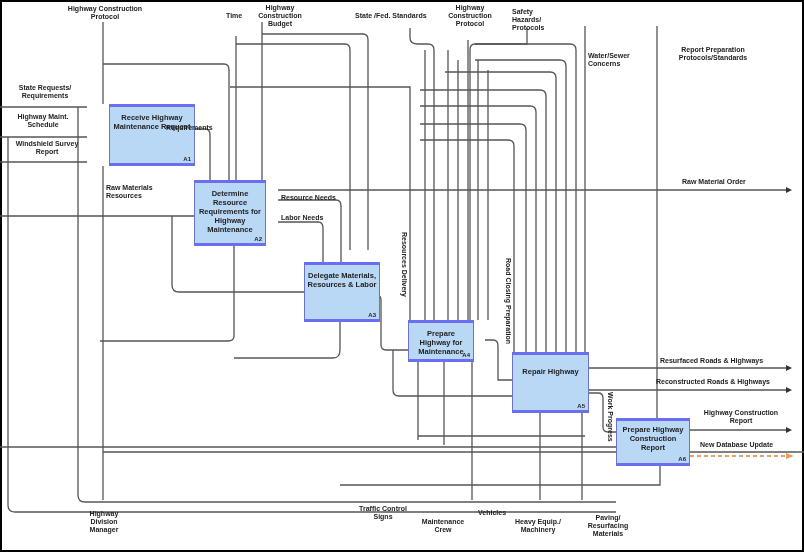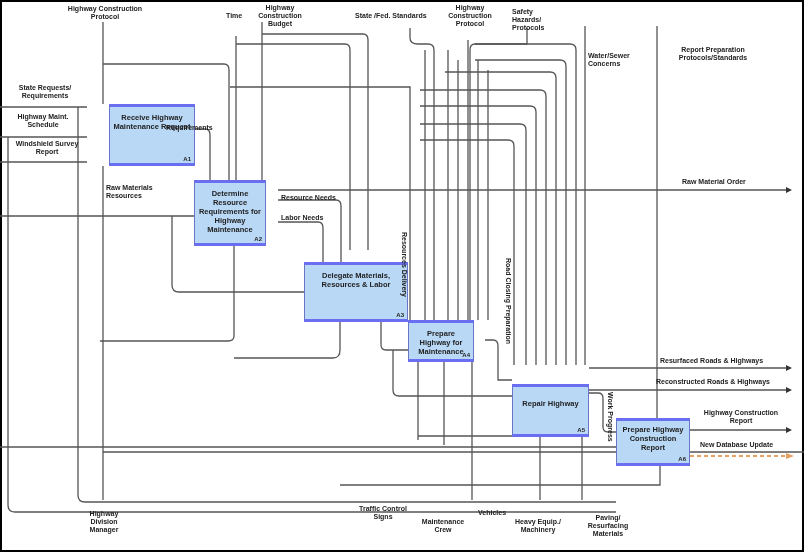--- a/index.html
+++ b/index.html
@@ -102,29 +102,29 @@
 </svg>
 
 <div class="box" style="left:87px;top:104px;width:86px;height:62px;margin-left:22px;">
   <div class="title">Receive Highway Maintenance Request</div>
   <div class="node">A1</div>
 </div>
 <div class="box" style="left:194px;top:180px;width:72px;height:66px;">
   <div class="title">Determine Resource Requirements for Highway Maintenance</div>
   <div class="node">A2</div>
 </div>
-<div class="box" style="left:304px;top:262px;width:104px;height:60px;">
+<div class="box" style="left:304px;top:262px;width:76px;height:60px;">
   <div class="title">Delegate Materials, Resources &amp; Labor</div>
   <div class="node">A3</div>
 </div>
 <div class="box" style="left:408px;top:320px;width:66px;height:42px;">
   <div class="title">Prepare Highway for Maintenance</div>
   <div class="node">A4</div>
 </div>
-<div class="box" style="left:512px;top:384px;width:77px;height:53px;">
+<div class="box" style="left:512px;top:352px;width:77px;height:61px;">
   <div class="title" style="top:12px">Repair Highway</div>
   <div class="node">A5</div>
 </div>
 <div class="box" style="left:616px;top:418px;width:74px;height:48px;">
   <div class="title" style="top:4px">Prepare Highway Construction Report</div>
   <div class="node">A6</div>
 </div>
 
 <div class="lbl" style="left:62px;top:5px;width:86px;white-space:normal;">Highway Construction Protocol</div>
 <div class="lbl" style="left:226px;top:12px;">Time</div>

